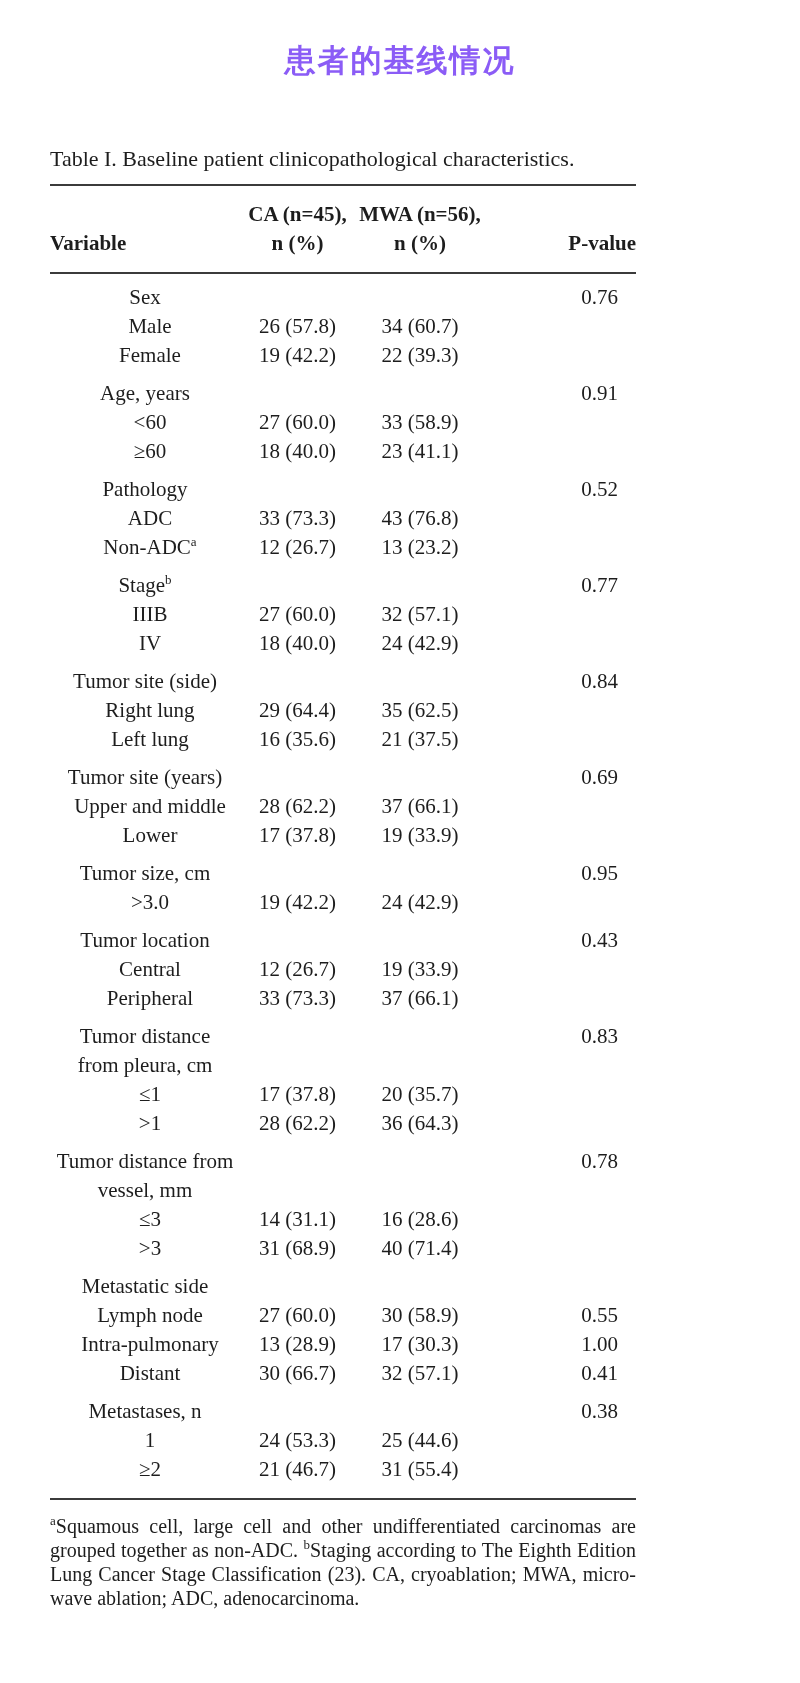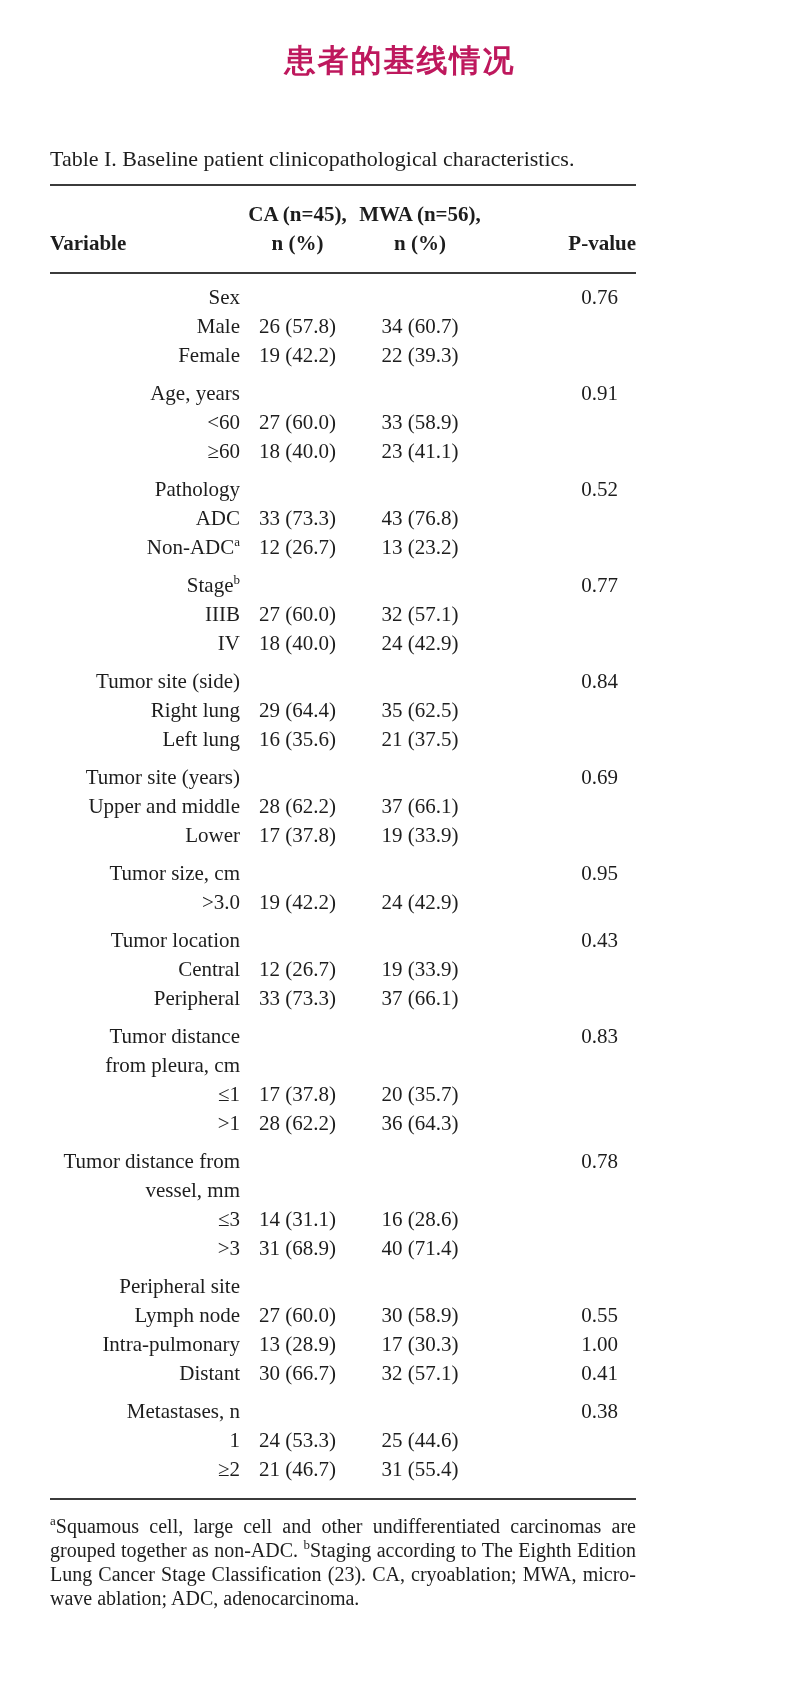--- a/index.html
+++ b/index.html
@@ -13,21 +13,21 @@
     color: #1d1d1d;
   }
   .page-title {
     padding-top: 40px;
     text-align: center;
     font-family: "Liberation Sans", "DejaVu Sans", sans-serif;
     font-weight: bold;
     font-size: 31px;
     line-height: 42px;
     letter-spacing: 2px;
-    color: #be185d;
+    color: #8b5cf6;
   }
   .table-block {
     width: 586px;
     margin-left: 50px;
   }
   .table-caption {
     margin: 64px 0 0 0;
     font-size: 22px;
     line-height: 26px;
     color: #1d1d1d;
@@ -55,21 +55,21 @@
   th.h-var { text-align: left; }
   th.h-num { text-align: center; }
   th.h-p   { text-align: right; }
   tbody td {
     padding: 0;
     vertical-align: top;
     line-height: 29px;
   }
   tbody tr.cat > td { padding-top: 9px; }
   tbody tr:last-child > td { padding-bottom: 14px; }
-  td.c-var { text-align: right; white-space: pre-line; }
+  td.c-var { text-align: center; white-space: pre-line; }
   tr.sub td.c-var { padding-left: 10px; }
   td.c-num { text-align: center; }
   td.c-p { text-align: right; padding-right: 18px; }
   td.c-var sup, .footnote sup {
     font-size: 13px;
     line-height: 0;
   }
   tbody { border-bottom: 2px solid #3b3b3b; }
   .footnote {
     margin: 14px 0 0 0;
@@ -279,21 +279,21 @@
           <td class="c-num">16 (28.6)</td>
           <td class="c-p"></td>
         </tr>
           <tr class="sub">
           <td class="c-var"><span>&gt;3</span><sup></sup></td>
           <td class="c-num">31 (68.9)</td>
           <td class="c-num">40 (71.4)</td>
           <td class="c-p"></td>
         </tr>
           <tr class="cat">
-          <td class="c-var"><span>Peripheral site</span><sup></sup></td>
+          <td class="c-var"><span>Metastatic side</span><sup></sup></td>
           <td class="c-num"></td>
           <td class="c-num"></td>
           <td class="c-p"></td>
         </tr>
           <tr class="sub">
           <td class="c-var"><span>Lymph node</span><sup></sup></td>
           <td class="c-num">27 (60.0)</td>
           <td class="c-num">30 (58.9)</td>
           <td class="c-p">0.55</td>
         </tr>

